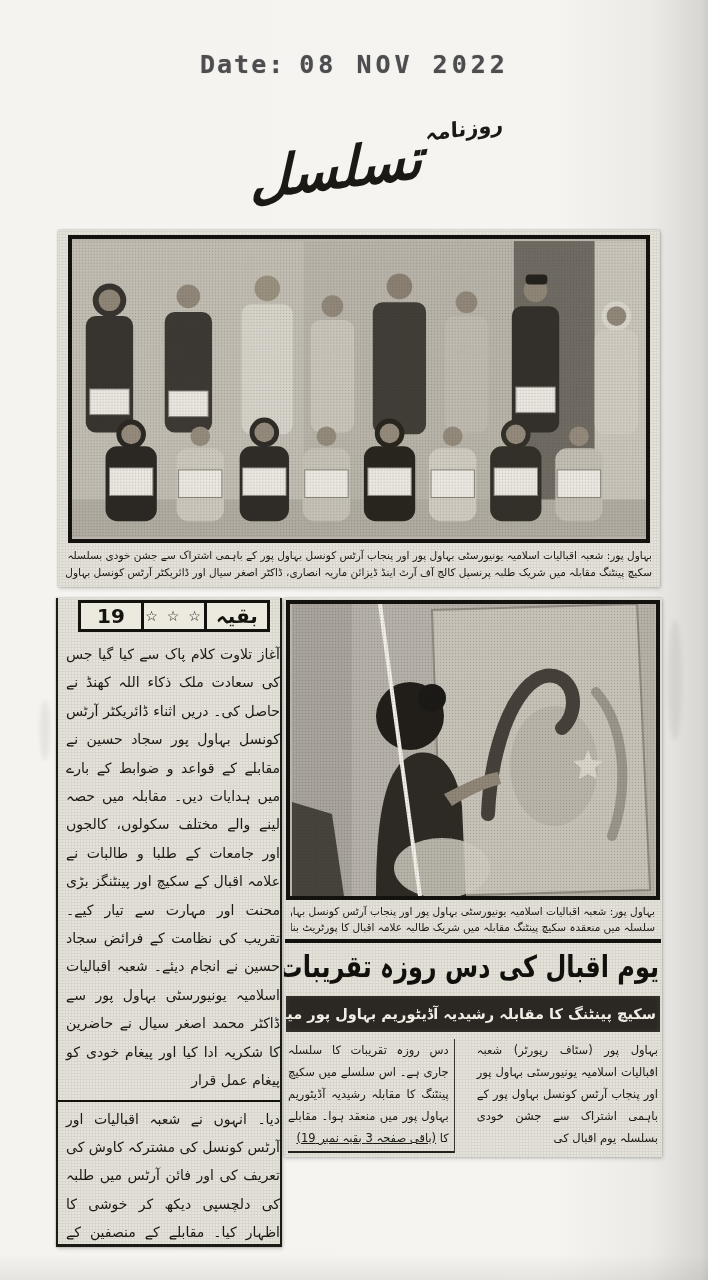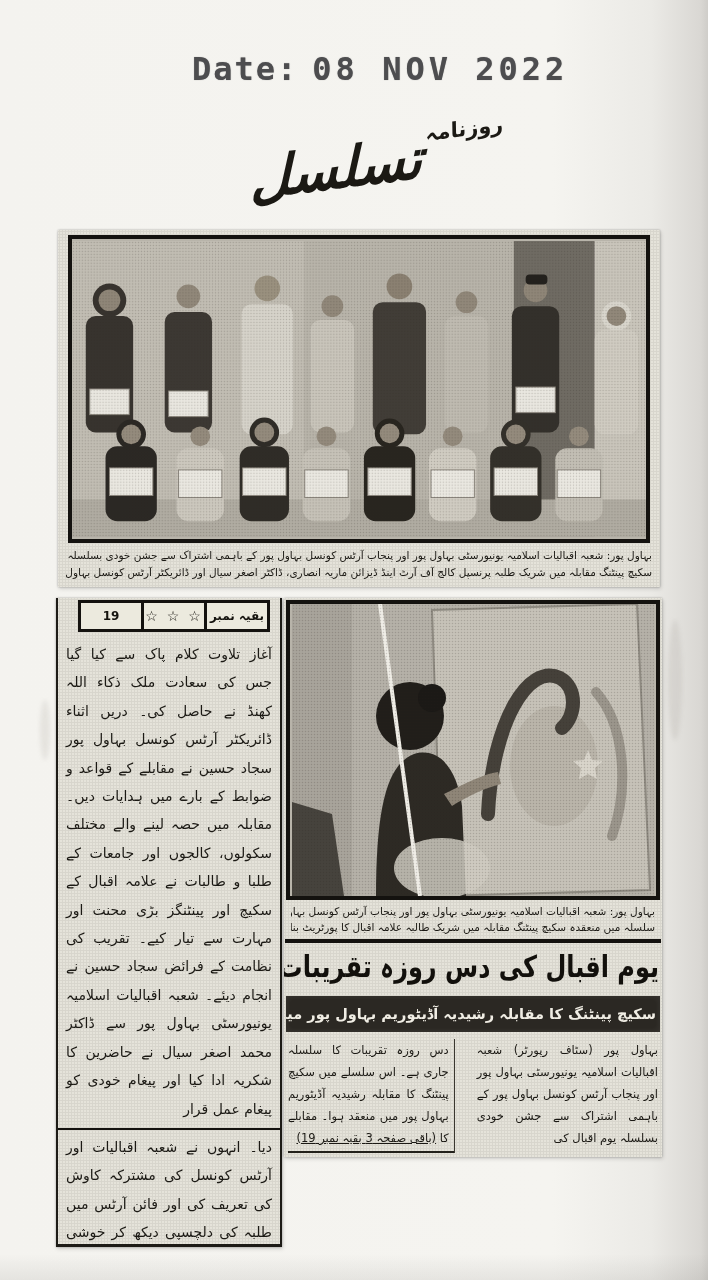--- a/index.html
+++ b/index.html
@@ -8,23 +8,23 @@
     position:relative;width:708px;height:1280px;overflow:hidden;
     background:linear-gradient(90deg,#f4f3ef 0%,#f5f4f0 78%,#ebeae6 92%,#d9d7d3 99%,#cfcdc9 100%);
     font-family:"DejaVu Sans",sans-serif;
   }
   .edge-shadow-bottom{position:absolute;left:0;right:0;bottom:0;height:26px;
     background:linear-gradient(180deg,rgba(0,0,0,0) 0%,rgba(90,88,84,0.10) 100%);}
   .smudge{position:absolute;background:rgba(120,116,108,0.12);border-radius:50%;filter:blur(2px);}
 
   
   .date-stamp{
-    position:absolute;left:192px;top:50px;width:320px;
+    position:absolute;left:200px;top:50px;width:320px;
     font-family:"DejaVu Sans Mono","Liberation Mono",monospace;
-    font-weight:bold;font-size:32px;letter-spacing:2px;color:#4d4d4f;
+    font-weight:bold;font-size:25px;letter-spacing:2px;color:#4d4d4f;
     text-shadow:0 0 1px rgba(77,77,79,0.55);
     white-space:nowrap;
   }
   .date-stamp .val{margin-left:14px;letter-spacing:4px;}
 
   
   .masthead{
     position:absolute;left:252px;top:126px;width:250px;height:100px;
     direction:rtl;color:#17150f;
     transform:rotate(-7deg) skewX(-6deg);
@@ -49,24 +49,24 @@
   .caption .cap-line{height:17px;overflow:hidden;text-align:justify;text-align-last:justify;white-space:nowrap;}
 
   
   .left-col{
     position:absolute;left:56px;top:598px;width:226px;height:649px;
     border-left:2px solid #1d1b16;border-right:2px solid #1d1b16;border-bottom:3px solid #1d1b16;
     box-sizing:border-box;overflow:hidden;
   }
   .cont-box{display:flex;direction:ltr;margin:2px 10px 6px 20px;border:3px solid #14120f;background:#eceade;}
   .cont-box .cell{flex:1;border-right:3px solid #14120f;text-align:center;font-weight:bold;
-    font-size:12px;line-height:26px;height:26px;overflow:hidden;color:#15130e;}
+    font-size:20px;line-height:26px;height:26px;overflow:hidden;color:#15130e;}
   .cont-box .cell:last-child{border-right:none;}
   .cont-box .stars{font-size:14px;letter-spacing:2px;}
-  .left-col .para{padding:2px 8px 0 8px;font-size:14px;line-height:28.4px;text-align:justify;}
+  .left-col .para{padding:2px 0 0 8px;font-size:14px;line-height:28.4px;text-align:justify;}
   .left-col .para2{border-top:2px solid #14120f;margin-top:5px;padding-top:3px;}
   .underlined{text-decoration:underline;}
 
   
   .right-sec{position:absolute;left:284px;top:598px;width:378px;}
   .right-sec .photo-frame{margin:2px 2px 0 2px;}
   .caption2{padding:3px 6px 4px 6px;font-size:10.5px;line-height:16px;border-bottom:4px solid #14120f;margin:0 1px;}
   .caption2 .cap-line{height:16px;overflow:hidden;text-align:justify;text-align-last:justify;white-space:nowrap;}
   .headline{
     padding:10px 3px 9px 3px;font-size:24px;font-weight:bold;color:#12100c;

